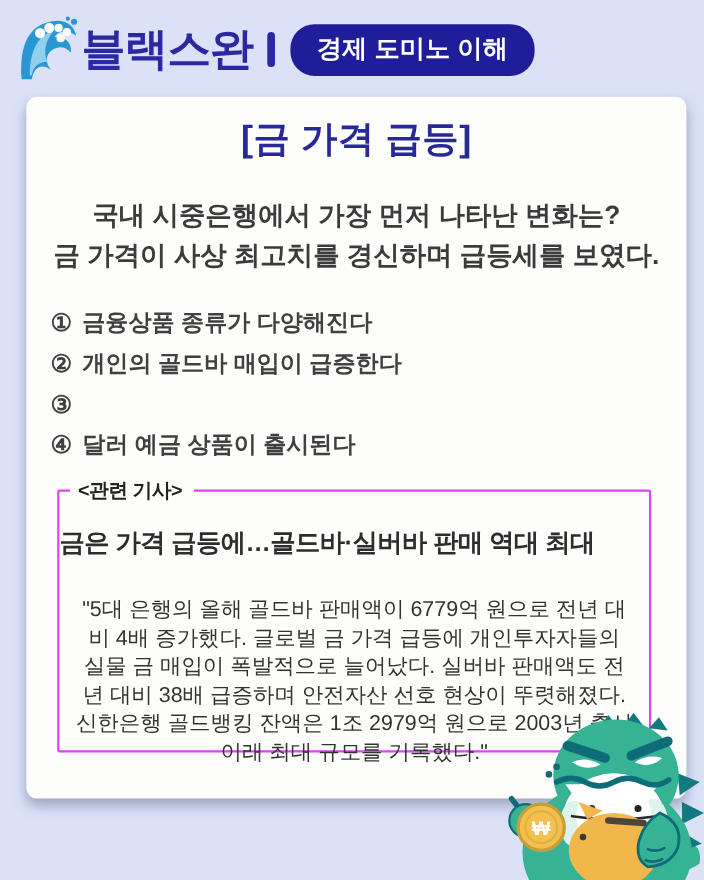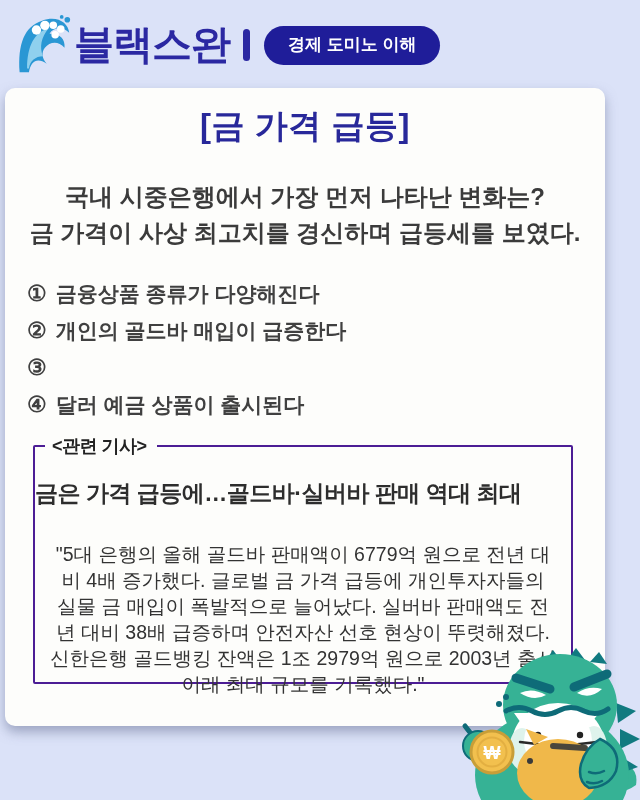--- a/index.html
+++ b/index.html
@@ -19,27 +19,27 @@
   .brand{
     font-size:40px;font-weight:700;color:#2b28a2;
     letter-spacing:-1px;margin-left:2px;white-space:nowrap;
   }
   .brand-divider{
     width:7px;height:32px;background:#2b28a2;border-radius:4px;
     margin:2px 14px 0 13px;flex:0 0 auto;
   }
   .badge{
     background:#1f1d99;color:#ffffff;
-    font-size:17px;font-weight:700;
+    font-size:23px;font-weight:700;
     padding:7px 24px 9px;border-radius:22px;
     margin-top:2px;white-space:nowrap;
   }
   
   .card{
-    position:absolute;left:5px;top:88px;width:600px;height:638px;
+    position:absolute;left:24px;top:88px;width:600px;height:638px;
     background:#fdfdfb;border-radius:10px;
     box-shadow:0 6px 12px rgba(105,115,150,0.55);
   }
   .card-title{
     text-align:center;margin:0;padding-top:16px;
     font-size:33px;font-weight:900;color:#28289a;letter-spacing:0.5px;
   }
   .question{
     text-align:center;margin-top:30px;
     font-size:24px;font-weight:800;color:#3b3b3b;line-height:36px;
@@ -49,21 +49,21 @@
   }
   .option{
     display:flex;align-items:center;gap:9px;
     font-size:21px;font-weight:600;color:#404040;
     line-height:21px;margin-bottom:16px;
   }
   .option-marker{font-size:22px;font-weight:600;color:#404040;}
   
   .article-box{
     position:absolute;left:28px;top:346px;width:540px;height:250px;
-    border:2px solid #4c1d95;border-radius:2px;
+    border:2px solid #d946ef;border-radius:2px;
     margin:0;padding:0;box-sizing:border-box;background:transparent;
   }
   .article-box legend{
     margin-left:10px;padding:0 10px 0 7px;
     font-size:18px;font-weight:800;color:#222222;letter-spacing:-0.5px;
   }
   .article-headline{
     text-align:left;margin-top:20px;
     font-size:23px;font-weight:800;color:#2d2d2d;letter-spacing:-0.5px;
   }

